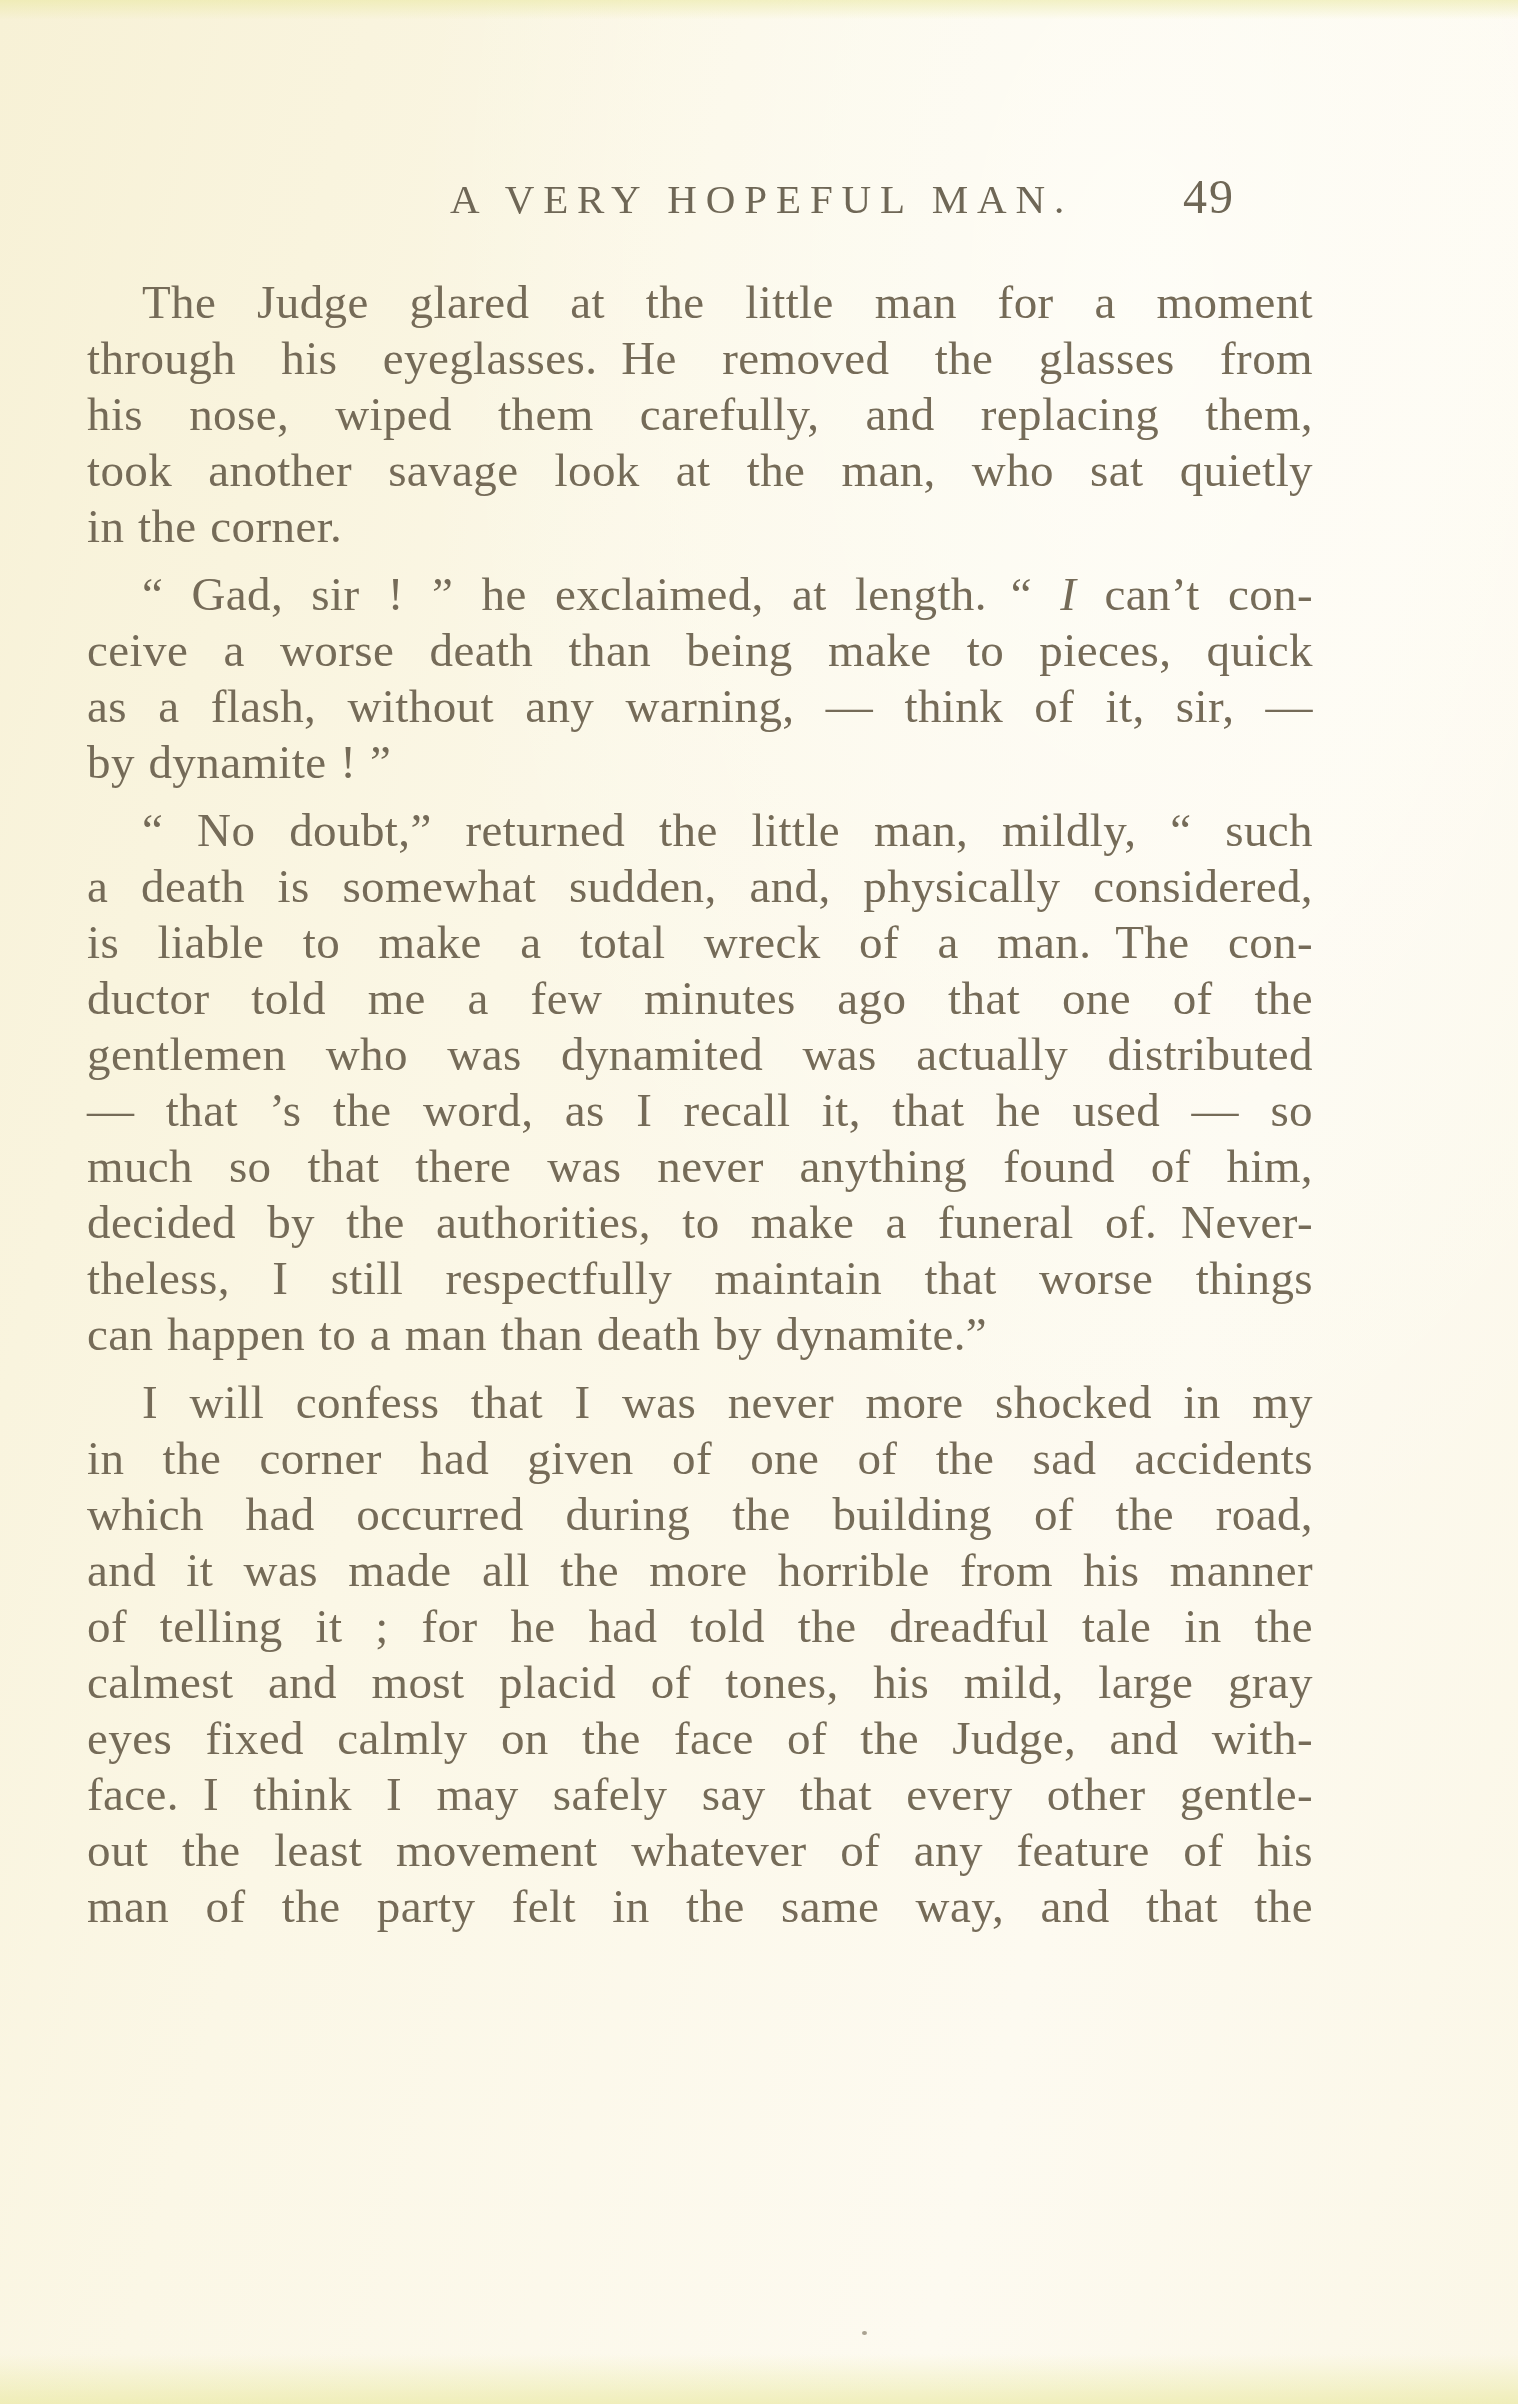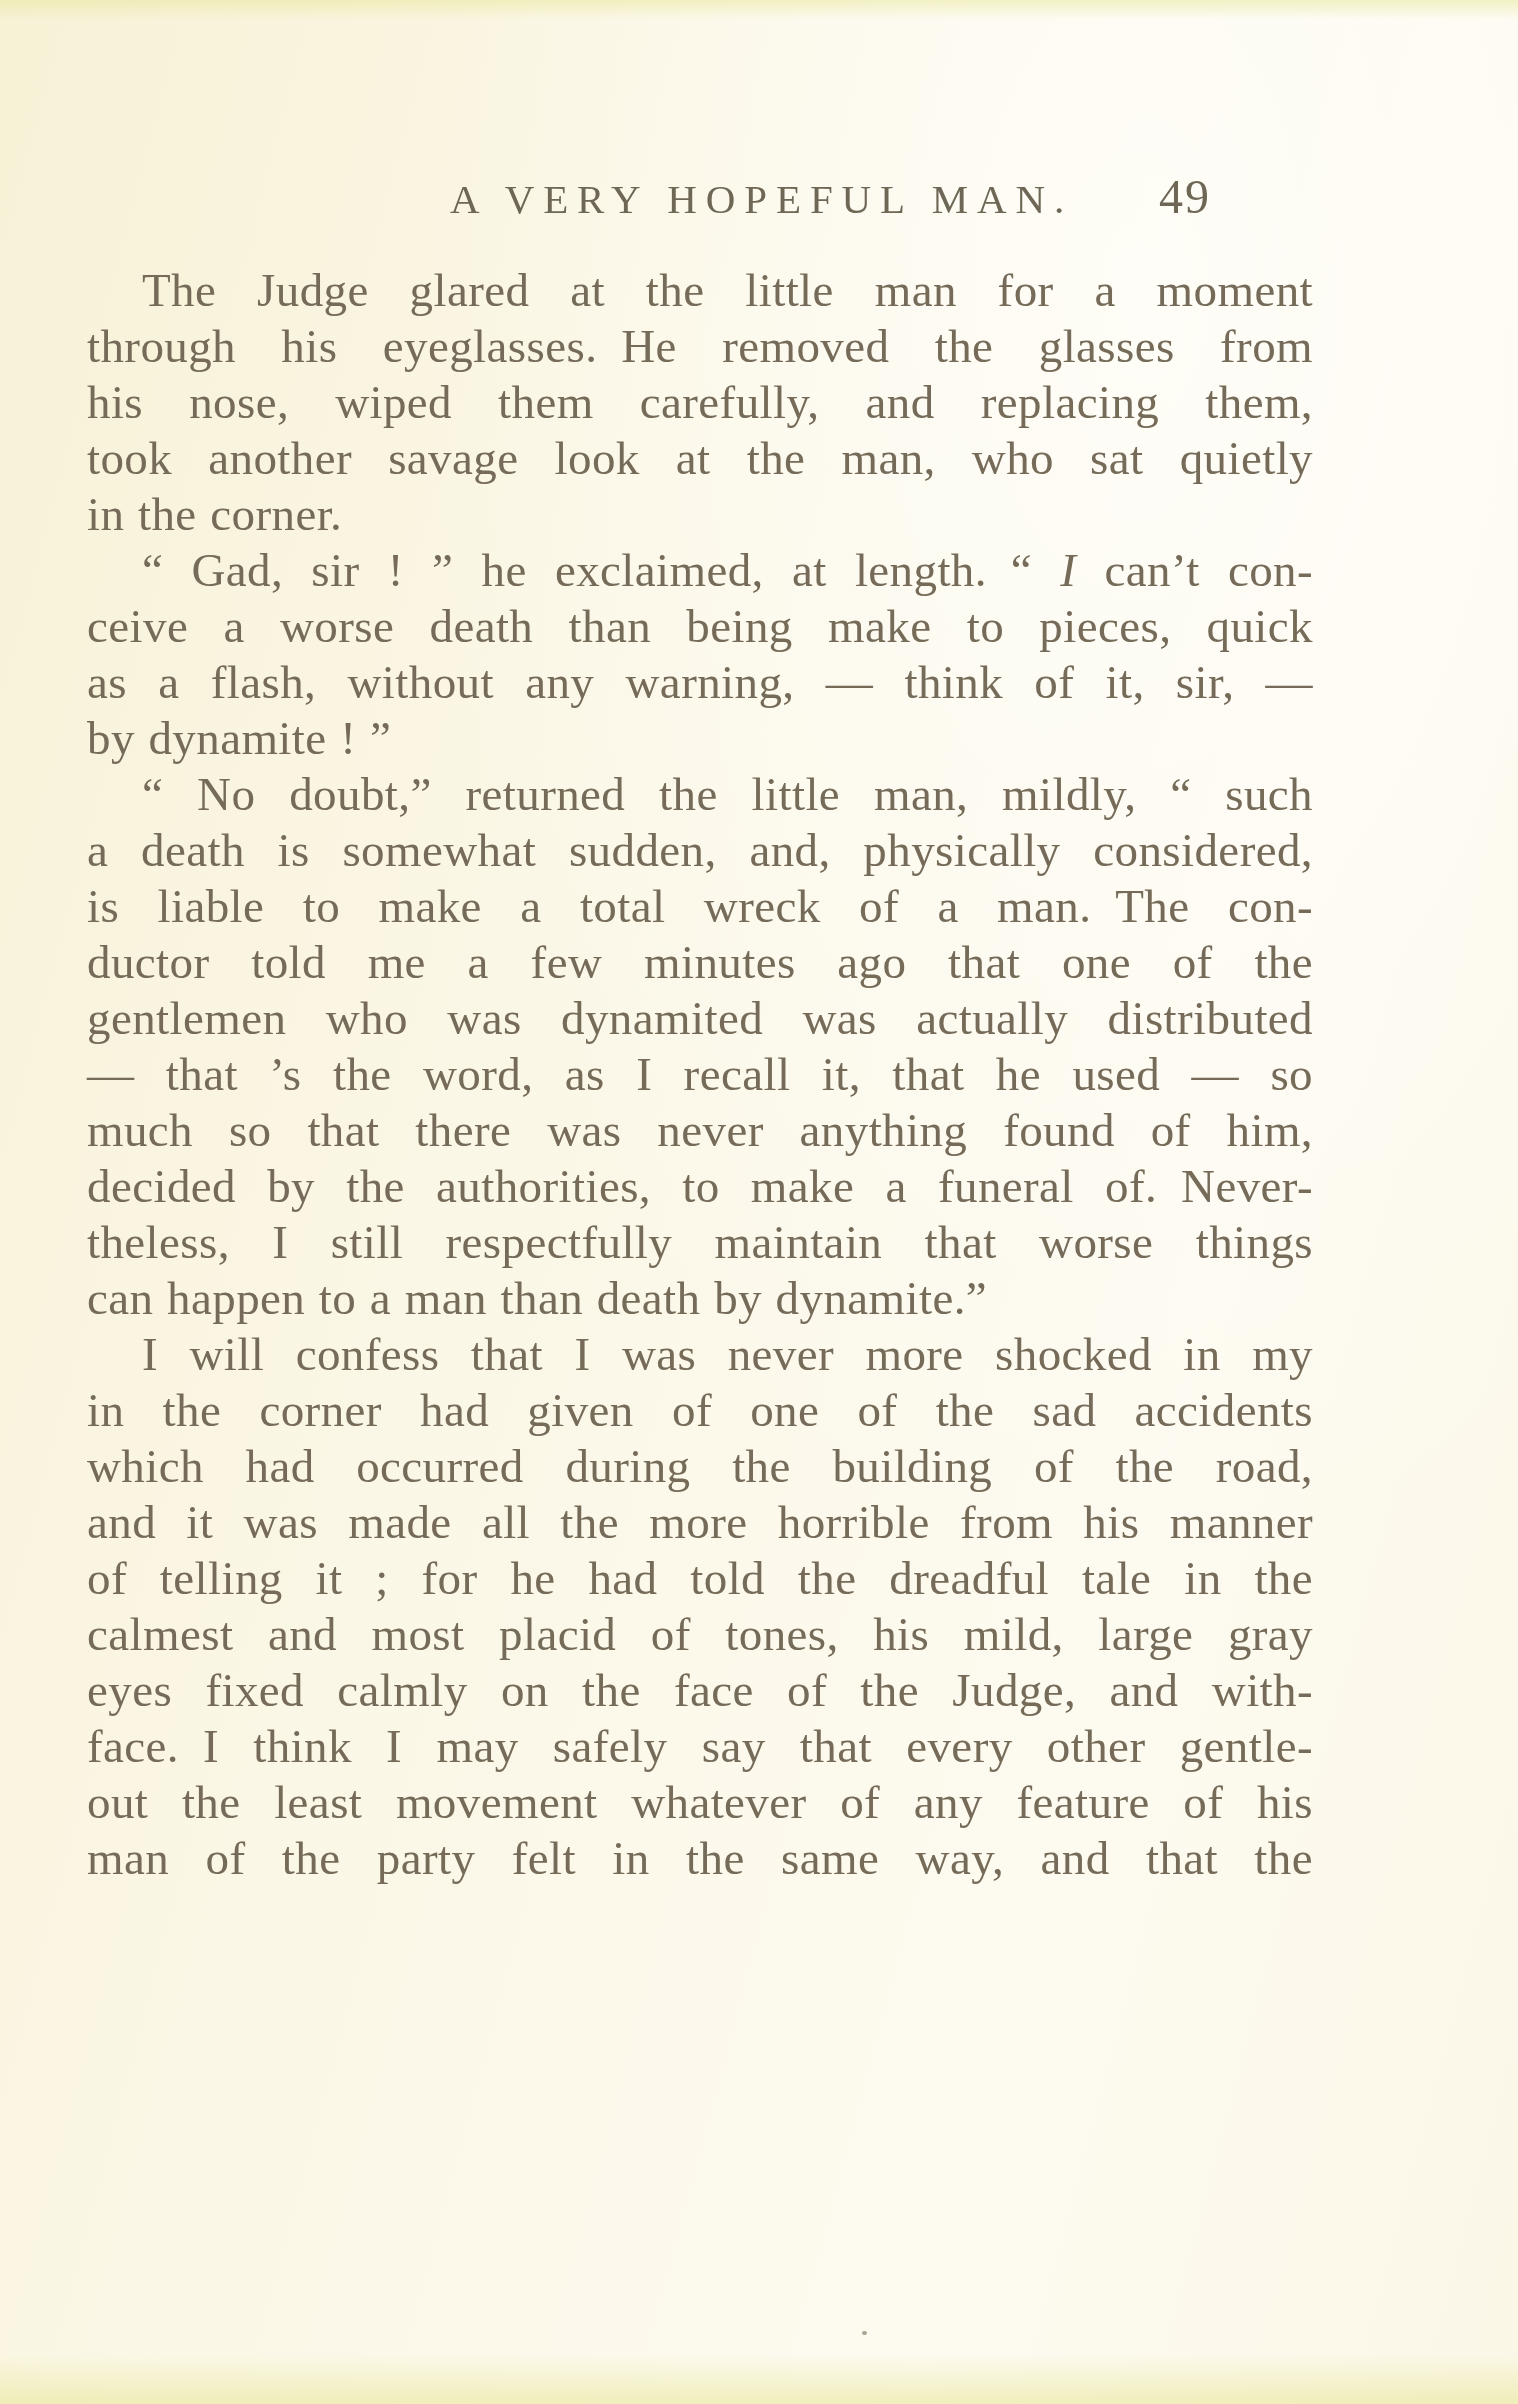--- a/index.html
+++ b/index.html
@@ -32,21 +32,21 @@
     position: absolute;
     left: 363px;
     top: 5.9px;
     font-size: 41px;
     letter-spacing: 8.9px;
     color: var(--ink-head, #6f6756);
     white-space: nowrap;
   }
   .page-num {
     position: absolute;
-    left: 1072px;
+    left: 1096px;
     top: 0px;
     font-size: 48px;
     letter-spacing: 2px;
     color: var(--ink-head, #6f6756);
   }
   .text-block {
     position: absolute;
     left: 87px;
     top: 262px;
     width: 1226px;
@@ -61,20 +61,21 @@
     height: 56px;
     overflow: visible;
     text-align: justify;
     text-align-last: justify;
   }
   .line.flush {
     text-align-last: left;
   }
   .line.first {
     text-indent: 55px;
+    margin-top: 12px;
   }
   .italic { font-style: italic; }
   .speck {
     position: absolute;
     left: 862px;
     top: 2331px;
     width: 4.9px;
     height: 3.9px;
     border-radius: 50%;
     background: #8d8472;

